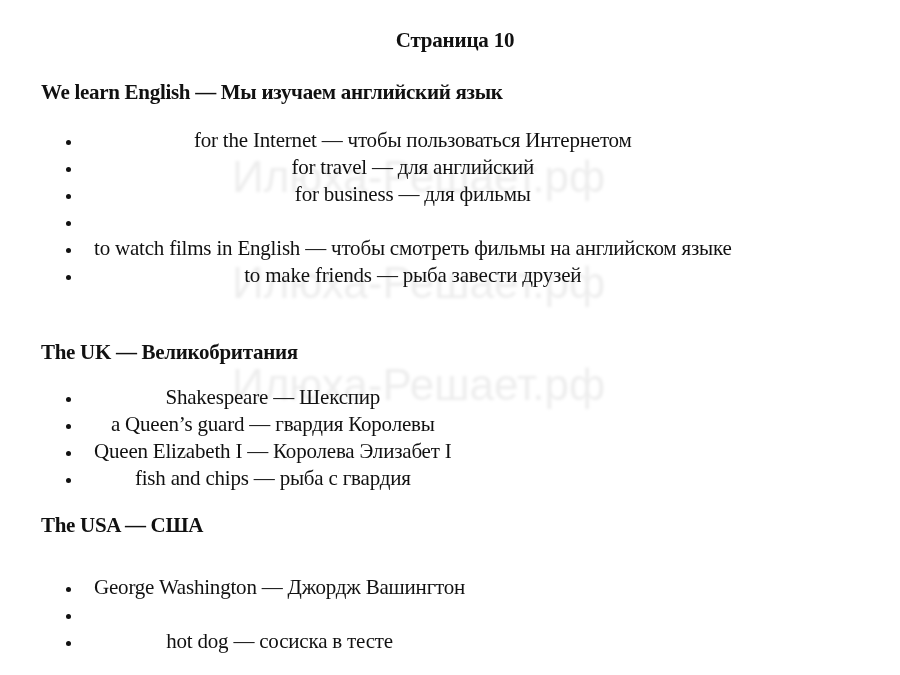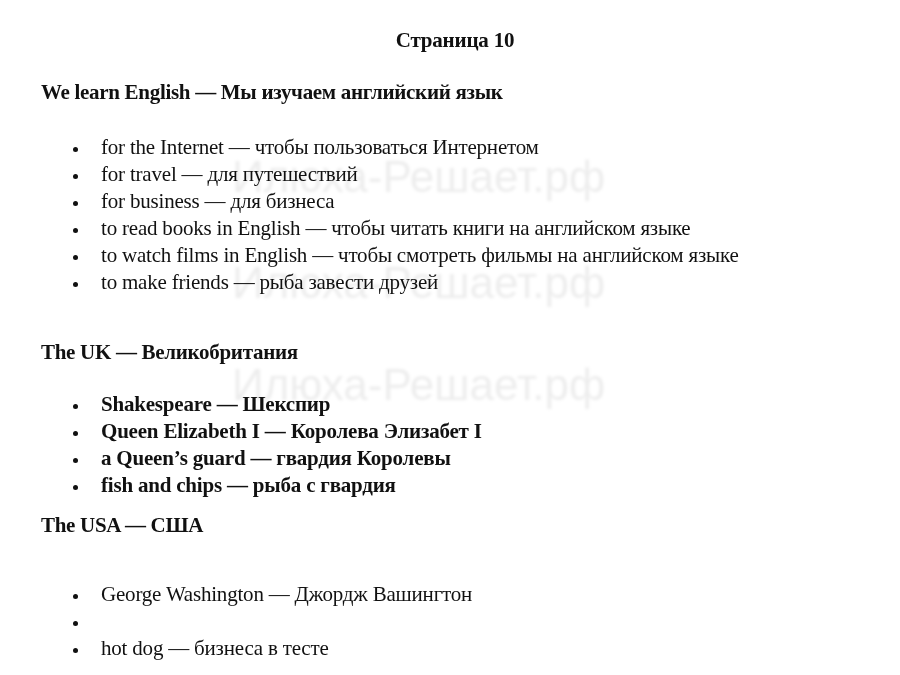--- a/index.html
+++ b/index.html
@@ -30,23 +30,24 @@
       position: absolute;
       left: 41px;
       font-weight: bold;
       font-size: 21px;
       letter-spacing: -0.3px;
       white-space: nowrap;
     }
     .list {
       position: absolute;
       left: 0;
-      margin: 7px;
+      margin: 0;
       padding: 0;
       list-style: none;
+      text-align: center;
     }
     .list-item {
       position: relative;
       height: 27px;
       line-height: 27px;
       font-size: 21px;
       padding-left: 94px;
       white-space: nowrap;
       letter-spacing: -0.2px;
     }
@@ -75,33 +76,33 @@
 
 <div class="watermark" style="left:232px; top:152px;">Илюха-Решает.рф</div>
 <div class="watermark" style="left:232px; top:258px;">Илюха-Решает.рф</div>
 <div class="watermark" style="left:232px; top:360px;">Илюха-Решает.рф</div>
 
 <div class="page-title">Страница 10</div>
 
 <div class="section-heading" style="top:80px;text-align:right;">We learn English — Мы изучаем английский язык</div>
 <ul class="list" style="top:127px;">
   <li class="list-item"><span class="bullet"></span><span>for the Internet — чтобы пользоваться Интернетом</span></li>
-  <li class="list-item"><span class="bullet"></span><span>for travel — для путешествий</span></li>
-  <li class="list-item"><span class="bullet"></span><span>for business — для бизнеса</span></li>
-  <li class="list-item"><span class="bullet"></span><span>to read books in English — чтобы читать книги на английском языке</span></li>
+  <li class="list-item"><span class="bullet"></span><span>for travel — для английский</span></li>
+  <li class="list-item"><span class="bullet"></span><span>for business — для фильмы</span></li>
+  <li class="list-item"><span class="bullet"></span></li>
   <li class="list-item"><span class="bullet"></span><span>to watch films in English — чтобы смотреть фильмы на английском языке</span></li>
   <li class="list-item"><span class="bullet"></span><span>to make friends — рыба завести друзей</span></li>
 </ul>
 
 <div class="section-heading" style="top:340px;">The UK — Великобритания</div>
-<ul class="list" style="top:384px;font-weight:bold;">
+<ul class="list" style="top:384px;">
   <li class="list-item"><span class="bullet"></span><span>Shakespeare — Шекспир</span></li>
+  <li class="list-item"><span class="bullet"></span><span>a Queen’s guard — гвардия Королевы</span></li>
   <li class="list-item"><span class="bullet"></span><span>Queen Elizabeth I — Королева Элизабет I</span></li>
-  <li class="list-item"><span class="bullet"></span><span>a Queen’s guard — гвардия Королевы</span></li>
   <li class="list-item"><span class="bullet"></span><span>fish and chips — рыба с гвардия</span></li>
 </ul>
 
 <div class="section-heading" style="top:513px;">The USA — США</div>
 <ul class="list" style="top:574px;">
   <li class="list-item"><span class="bullet"></span><span>George Washington — Джордж Вашингтон</span></li>
   <li class="list-item"><span class="bullet"></span></li>
-  <li class="list-item"><span class="bullet"></span><span>hot dog — бизнеса в тесте</span></li>
+  <li class="list-item"><span class="bullet"></span><span>hot dog — сосиска в тесте</span></li>
 </ul>
 
 </body></html>

